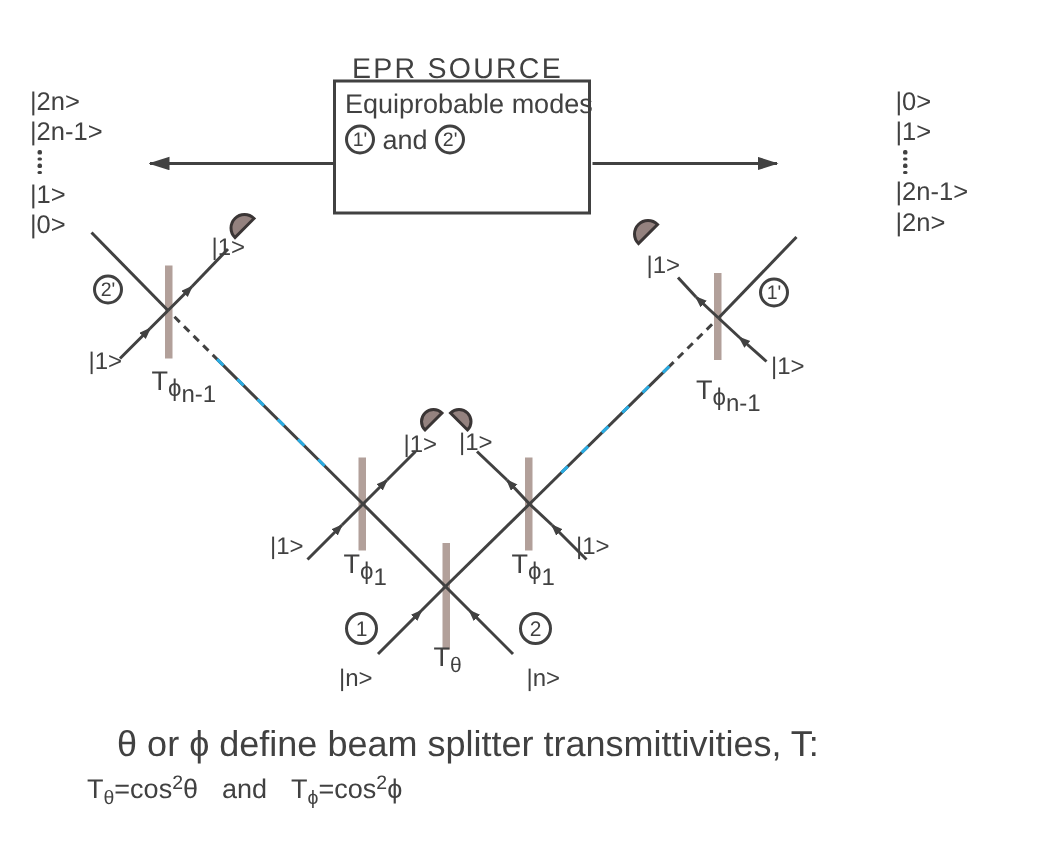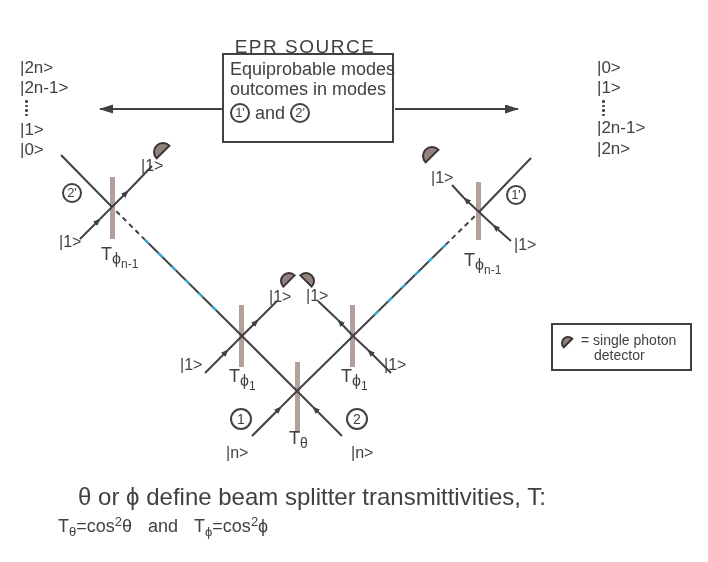--- a/index.html
+++ b/index.html
@@ -12,21 +12,21 @@
           padding:4px 0 0 6px;font-size:18px;line-height:20px;}
   .lbl17{font-size:17px;}
   .lbl16{font-size:16px;}
   .circ{display:inline-block;box-sizing:border-box;border:2px solid var(--ink);
         border-radius:50%;text-align:center;}
   .c20{width:20px;height:20px;font-size:13px;line-height:16px;}
   .c22{width:22px;height:22px;font-size:14px;line-height:18px;}
   .row3{display:flex;align-items:center;gap:5px;margin-top:4px;font-size:18px;}
   .tlabel{font-size:18px;}
   .sub1{font-size:16px;vertical-align:-4px;}
-  .sub2{font-size:12px;vertical-align:-8px;text-align:right;}
+  .sub2{font-size:16px;vertical-align:-8px;text-align:right;}
   .subt{font-size:14px;vertical-align:-4px;}
   .dots{display:flex;flex-direction:column;gap:2px;}
   .dots i{width:2.5px;height:2.5px;border-radius:50%;background:var(--ink);}
   .legend{border:2px solid var(--ink);width:141px;height:48px;box-sizing:border-box;
           display:flex;padding:8px 0 0 4px;font-size:14px;line-height:15px;}
   .cap1{font-size:24px;text-align:center;width:500px;}
   .cap2{font-size:18px;width:500px;}
   .fsub{font-size:13px;vertical-align:-4px;}
   .fsup{font-size:13px;vertical-align:6px;}
   .fand{margin:0 16px;}
@@ -99,21 +99,20 @@
   <path class="det" d="M-9,0 A9,9 0 0 1 9,0 Z" transform="translate(163,152) rotate(-45)"></path>
   <path class="det" d="M-9,0 A9,9 0 0 1 9,0 Z" transform="translate(432,156) rotate(-45)"></path>
   <path class="det" d="M-8,0 A8,8 0 0 1 8,0 Z" transform="translate(289,281) rotate(-45)"></path>
   <path class="det" d="M-8,0 A8,8 0 0 1 8,0 Z" transform="translate(306,281) rotate(45)"></path>
 </svg>
 
 <div class="abs title" style="left:230px;top:36px;width:150px;text-align:center;">EPR SOURCE</div>
 
 <div class="abs srcbox" style="left:222px;top:53px;">
   <div>Equiprobable modes</div>
-  <div>outcomes in modes</div>
   <div class="row3">
     <span class="circ c20">1'</span>
     <span>and</span>
     <span class="circ c20">2'</span>
   </div>
 </div>
 
 <div class="abs lbl17" style="left:20px;top:58px;">|2n&gt;</div>
 <div class="abs lbl17" style="left:20px;top:78px;">|2n-1&gt;</div>
 <div class="abs dots" style="left:25px;top:100px;">
@@ -151,28 +150,19 @@
 <div class="abs circ c20" style="left:506px;top:185px;">1'</div>
 <div class="abs circ c22" style="left:230px;top:408px;">1</div>
 <div class="abs circ c22" style="left:346px;top:408px;">2</div>
 
 <div class="abs tlabel" style="left:101px;top:244px;"><span>T</span><span class="sub1">ϕ</span><span class="sub2">n-1</span></div>
 <div class="abs tlabel" style="left:464px;top:250px;"><span>T</span><span class="sub1">ϕ</span><span class="sub2">n-1</span></div>
 <div class="abs tlabel" style="left:229px;top:366px;"><span>T</span><span class="sub1">ϕ</span><span class="sub2">1</span></div>
 <div class="abs tlabel" style="left:341px;top:366px;"><span>T</span><span class="sub1">ϕ</span><span class="sub2">1</span></div>
 <div class="abs tlabel" style="left:289px;top:428px;"><span>T</span><span class="subt">θ</span></div>
 
-<div class="abs legend" style="left:551px;top:323px;">
-  <svg width="18" height="18" style="flex:0 0 auto;margin:0 4px 0 2px;">
-    <path class="det" d="M-6,0 A6,6 0 0 1 6,0 Z" transform="translate(9,10) rotate(-45)"></path>
-  </svg>
-  <div>
-    <div><span>=</span> <span>single photon</span></div>
-    <div style="margin-left:13px;">detector</div>
-  </div>
-</div>
 
 <div class="abs cap1" style="left:62px;top:483px;">θ or ϕ define beam splitter transmittivities, T:</div>
 <div class="abs cap2" style="left:58px;top:514px;">
   <span>T</span><span class="fsub">θ</span><span>=cos</span><span class="fsup">2</span><span>θ</span><span class="fand">and</span><span>T</span><span class="fsub">ϕ</span><span>=cos</span><span class="fsup">2</span><span>ϕ</span>
 </div>
 
 </div>
 
 </body></html>

